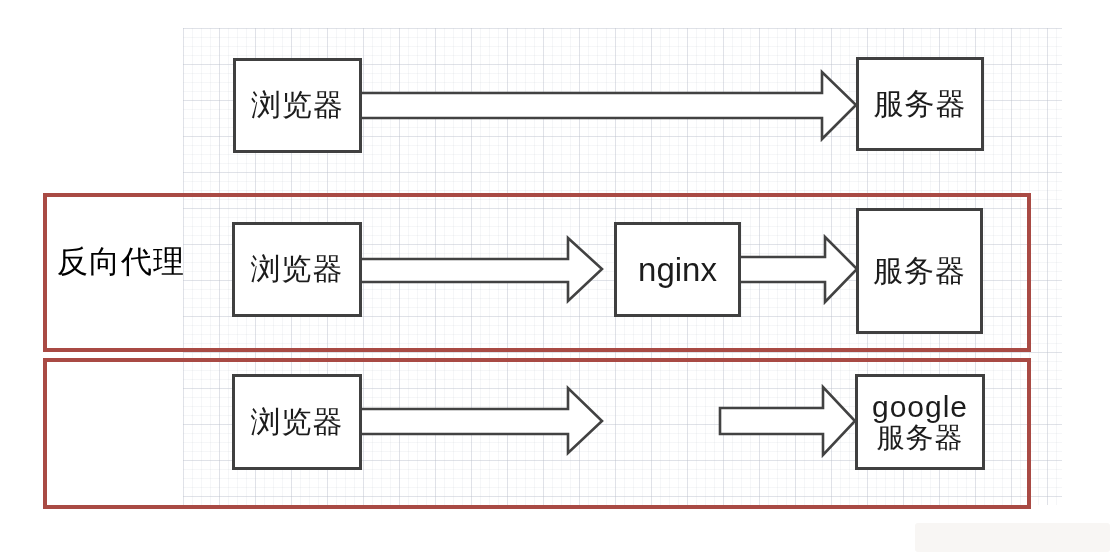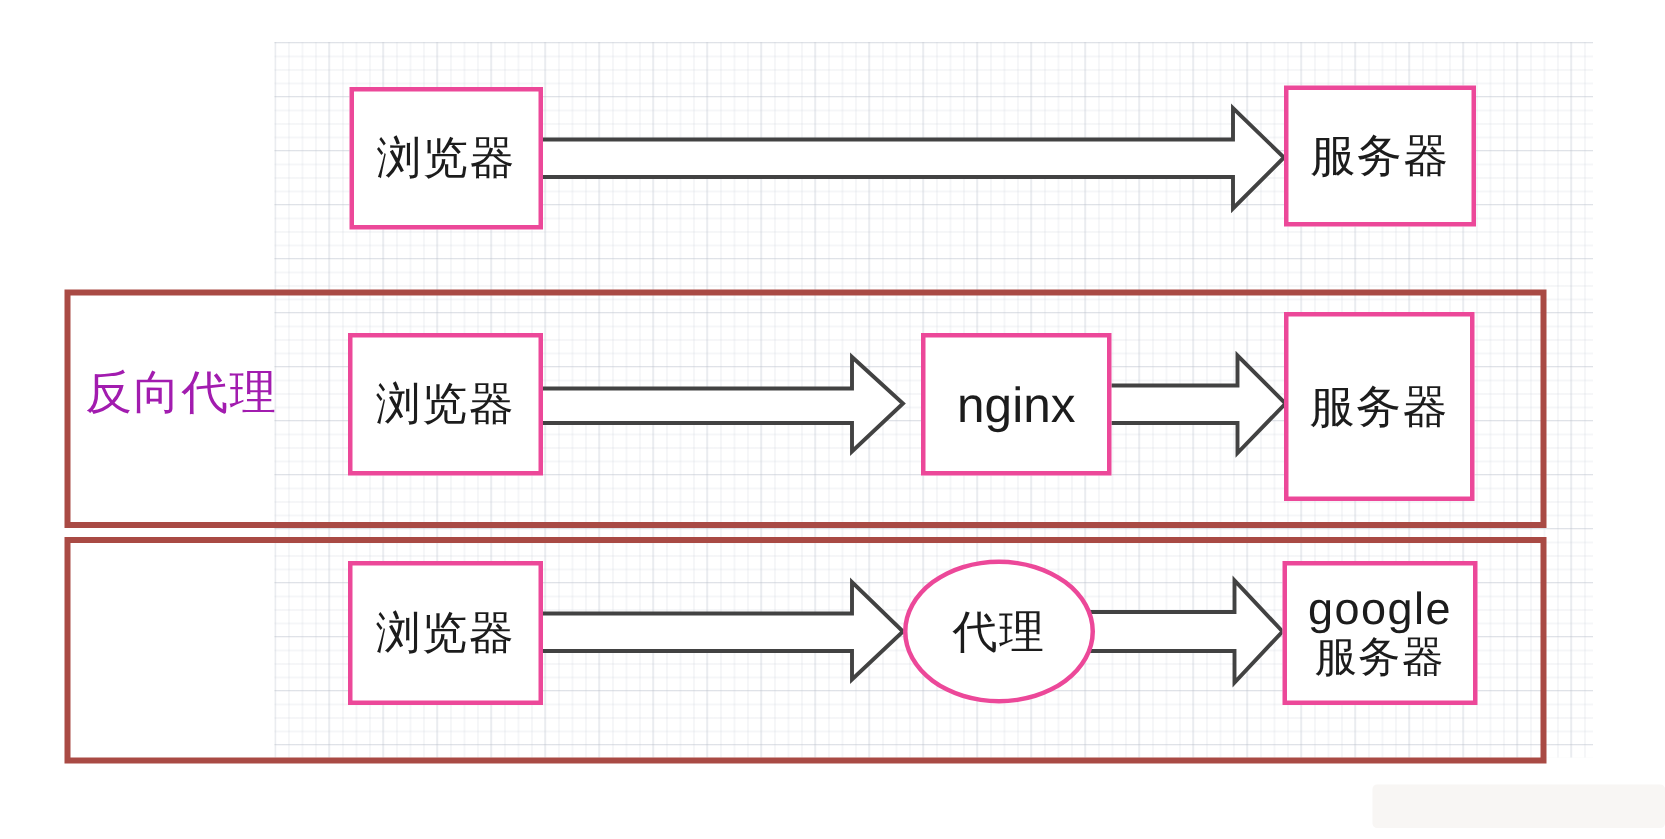--- a/index.html
+++ b/index.html
@@ -41,31 +41,31 @@
     position: absolute;
     border: 4px solid #a94a44;
     z-index: 2;
     background: transparent;
   }
   .group-label {
     position: absolute;
     z-index: 3;
     font-family: "Liberation Serif", serif;
     font-size: 31px;
-    color: #a21caf;
+    color: #000000;
     letter-spacing: 1px;
     white-space: nowrap;
   }
 
   .node {
     position: absolute;
     z-index: 3;
     box-sizing: border-box;
     background: #ffffff;
-    border: 3px solid #ec4899;
+    border: 3px solid #404040;
     display: flex;
     align-items: center;
     justify-content: center;
     font-size: 30px;
     color: #1c1c1c;
     letter-spacing: 1px;
     text-align: center;
   }
   .node.ellipse { border-radius: 50%; }
   .node .stack { display: flex; flex-direction: column; line-height: 1.08; font-size: 28px; }
@@ -112,23 +112,20 @@
     <span>nginx</span>
   </div>
   <div class="node" style="left:856px; top:208px; width:127px; height:126px;">
     <span>服务器</span>
   </div>
 
   <div class="group" style="left:43px; top:358px; width:980px; height:143px;"></div>
   <div class="node" style="left:232px; top:374px; width:130px; height:96px;">
     <span>浏览器</span>
   </div>
-  <div class="node ellipse" style="left:602px; top:373px; width:128px; height:96px;">
-    <span>代理</span>
-  </div>
   <div class="node" style="left:855px; top:374px; width:130px; height:96px;">
     <span class="stack">
       <span class="latin" style="font-size:30px;">google</span>
       <span>服务器</span>
     </span>
   </div>
 
 </div>
 
 </body></html>

